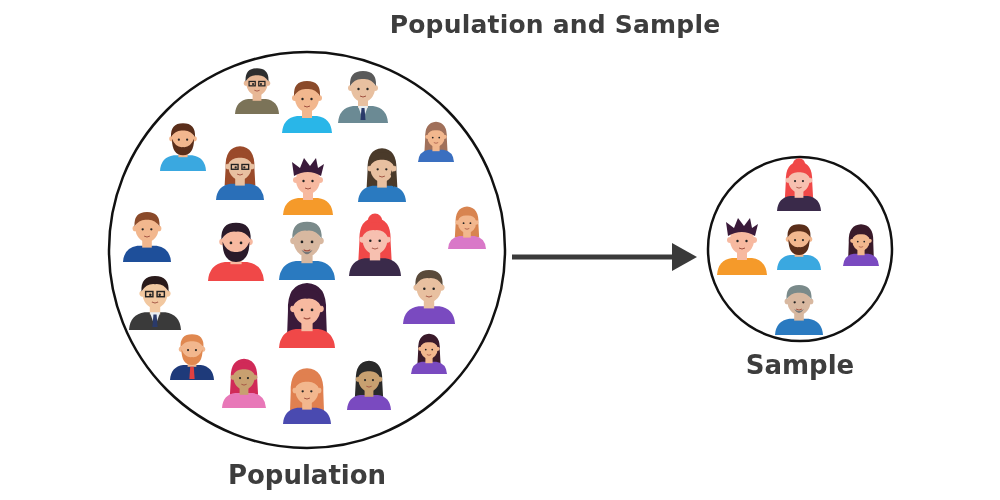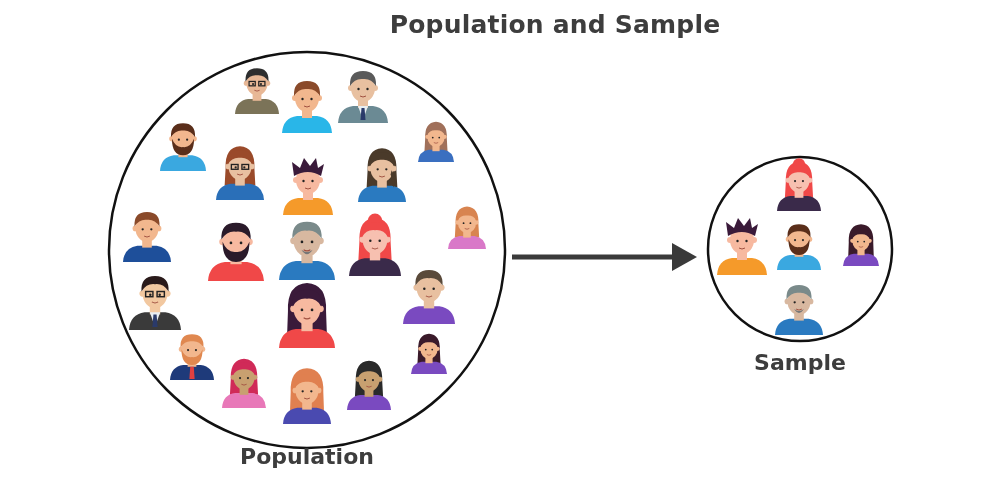--- a/index.html
+++ b/index.html
@@ -1,19 +1,19 @@
 <!DOCTYPE html>
 <html><head>
 <meta charset="utf-8">
 <style>
   html, body { margin:0; padding:0; background:#ffffff; }
   body { width:1000px; height:500px; position:relative; overflow:hidden; font-family:"DejaVu Sans", sans-serif; }
   .title { position:absolute; top:10px; left:0; width:1110px; text-align:center; font-weight:bold; font-size:25px; color:#3d3d3d; letter-spacing:0.2px; }
-  .label { position:absolute; font-weight:bold; font-size:22px; color:#3d3d3d; text-align:center; }
-  #pop-label { left:207px; width:200px; top:444px; }
+  .label { position:absolute; font-weight:bold; font-size:26px; color:#3d3d3d; text-align:center; }
+  #pop-label { left:207px; width:200px; top:460px; }
   #sample-label { left:700px; width:200px; top:350px; }
   svg.canvas { position:absolute; left:0; top:0; }
 </style>
 </head>
 <body>
 
 <div class="title">Population and Sample</div>
 
 <svg class="canvas" width="1000" height="500">
   <circle id="pop-circle" fill="none" stroke-width="2.5" cx="307" cy="250" r="198" stroke="#111111"></circle>

